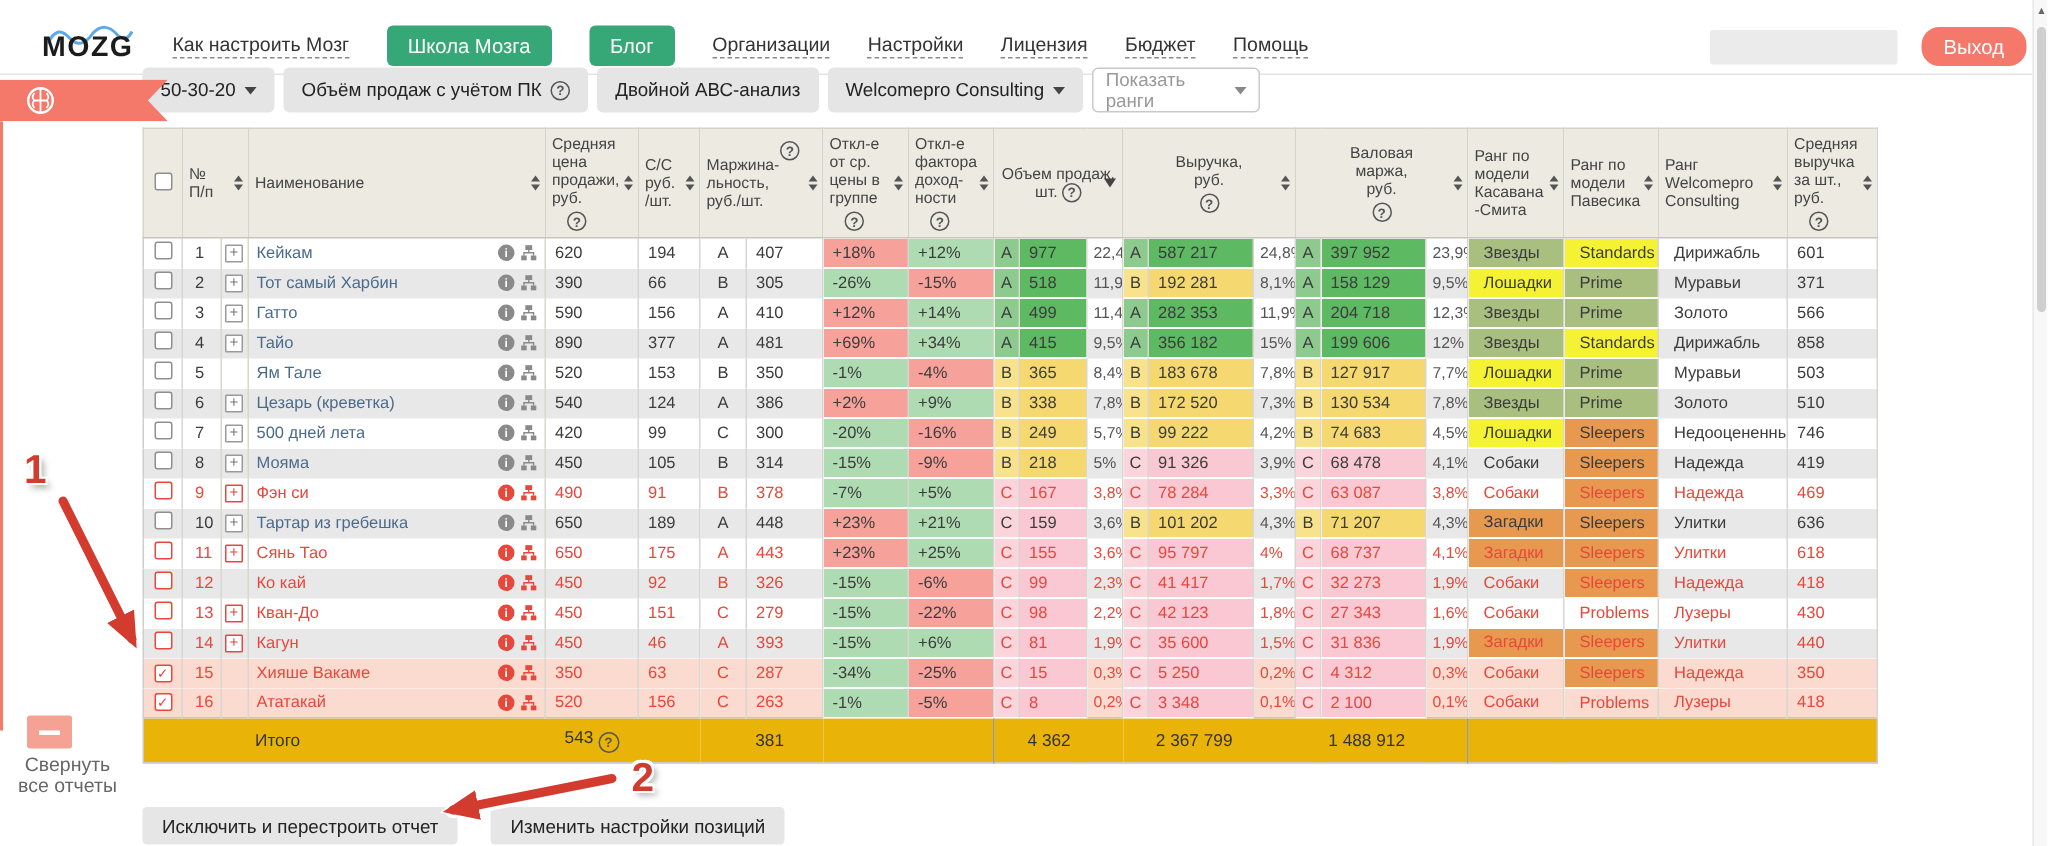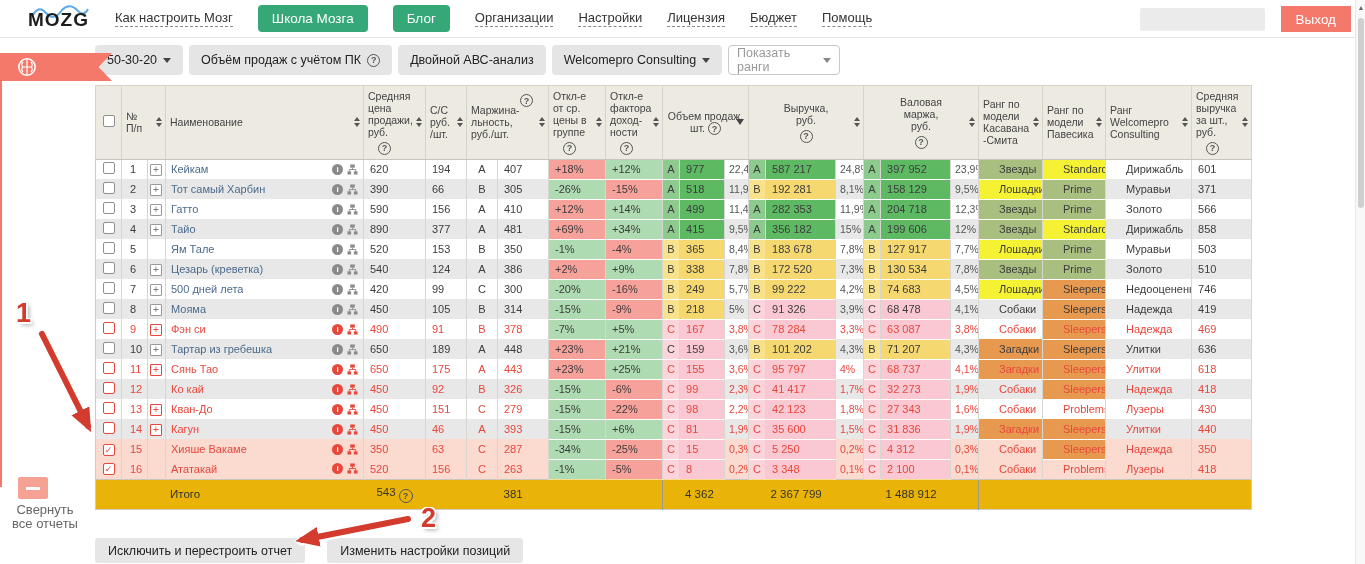--- a/index.html
+++ b/index.html
@@ -1,30 +1,30 @@
 <!DOCTYPE html>
 <html><head>
 <meta charset="utf-8">
 <style>
   * { margin:0; padding:0; box-sizing:border-box; }
   html,body { width:1365px; height:564px; overflow:hidden; background:#fff;
     font-family:"Liberation Sans","DejaVu Sans",sans-serif; }
   #stage{ position:relative; width:1365px; height:564px; background:#fff; }
 
   
-  #nav{ position:absolute; left:0; top:0; width:1365px; height:38px; background:#fff;
+  #nav{ position:absolute; left:0; top:12px; width:1365px; height:38px; background:#fff;
         border-bottom:1px solid #e4e4e4; display:flex; align-items:center; gap:25px; padding-left:28px; }
   .logo{ position:relative; width:62px; height:30px; }
   .logo .lg-txt{ position:absolute; left:0; top:5px; font-size:19px; font-weight:bold; letter-spacing:1px; color:#1c1c1c; }
   .logo svg{ position:absolute; left:-2px; top:-3px; }
   .navlink{ font-size:13px; color:#333; border-bottom:1px dashed #8a8a8a; padding-bottom:1px; cursor:pointer; white-space:nowrap; }
   .greenbtn{ background:#36a877; color:#fff; font-size:13.5px; padding:6px 14px; border-radius:4px; border:none; cursor:pointer; white-space:nowrap; }
   .blurbox{ position:absolute; right:100px; top:8px; width:125px; height:23px; background:#ebebeb; border-radius:2px; }
   .logoutbtn{ position:absolute; right:14px; top:6px; height:26px; padding:0 15px; background:#f4796b; color:#fff;
-        font-size:13.5px; border:none; border-radius:0; cursor:pointer; }
+        font-size:13.5px; border:none; border-radius:12px; cursor:pointer; }
 
   
   #toolbar{ position:absolute; left:95px; top:45px; display:flex; gap:6px; align-items:center; }
   .tbtn{ height:30px; background:#e5e5e5; border:none; border-radius:4px; padding:0 12px; font-size:12.5px;
         color:#222; display:inline-flex; align-items:center; gap:6px; cursor:pointer; white-space:nowrap;
         font-family:"Liberation Sans","DejaVu Sans",sans-serif;}
   .car{ width:0; height:0; border-left:4px solid transparent; border-right:4px solid transparent; border-top:5px solid #444; display:inline-block; }
   .selectbox{ height:30px; width:112px; background:#fff; border:1px solid #c9c9c9; border-radius:4px;
         display:inline-flex; align-items:center; justify-content:space-between; padding:0 8px; font-size:12.5px; color:#999; cursor:pointer; }
   .selectbox .car{ border-top-color:#888; }
@@ -71,21 +71,21 @@
   .icns.rd{ color:#e8473c; }
   .info{ display:inline-flex; width:11px; height:11px; border-radius:50%; background:#8a8a8a; color:#fff;
         font-size:8px; font-weight:bold; align-items:center; justify-content:center; cursor:pointer; }
   .icns.rd .info{ background:#e8473c; }
   .c-price,.c-cost,.c-mv,.c-avg{ padding-left:6px; }
   .c-ml{ text-align:center; }
   .c-dev{ padding-left:6px;margin-left:20px; }
   .c-al{ text-align:center; }
   .c-av{ padding-left:6px; }
   .c-ap{ padding-left:4px; font-size:10.5px; color:#555; }
-  .c-rk{ padding-left:20px; }
+  .c-rk{ padding-left:10px; }
 
   .expbox{ display:inline-flex; width:12px; height:12px; border:1px solid #9a9a9a; border-radius:1px; background:#fff;
         color:#777; font-size:10px; line-height:10px; align-items:center; justify-content:center; cursor:pointer; }
   .expbox.rd{ border-color:#e8473c; color:#e8473c; }
   .cbx{ display:inline-block; width:12px; height:12px; border:1px solid #8f8f8f; background:#fff; border-radius:2px;
         font-size:9px; font-weight:bold; line-height:11px; text-align:center; color:#e8473c; cursor:pointer; }
   .cbx.rd{ border-color:#e8473c; }
 
   .redtx, td.redtx, .redtx .pname, tr .pname.redtx{ color:#e8473c; }
 

